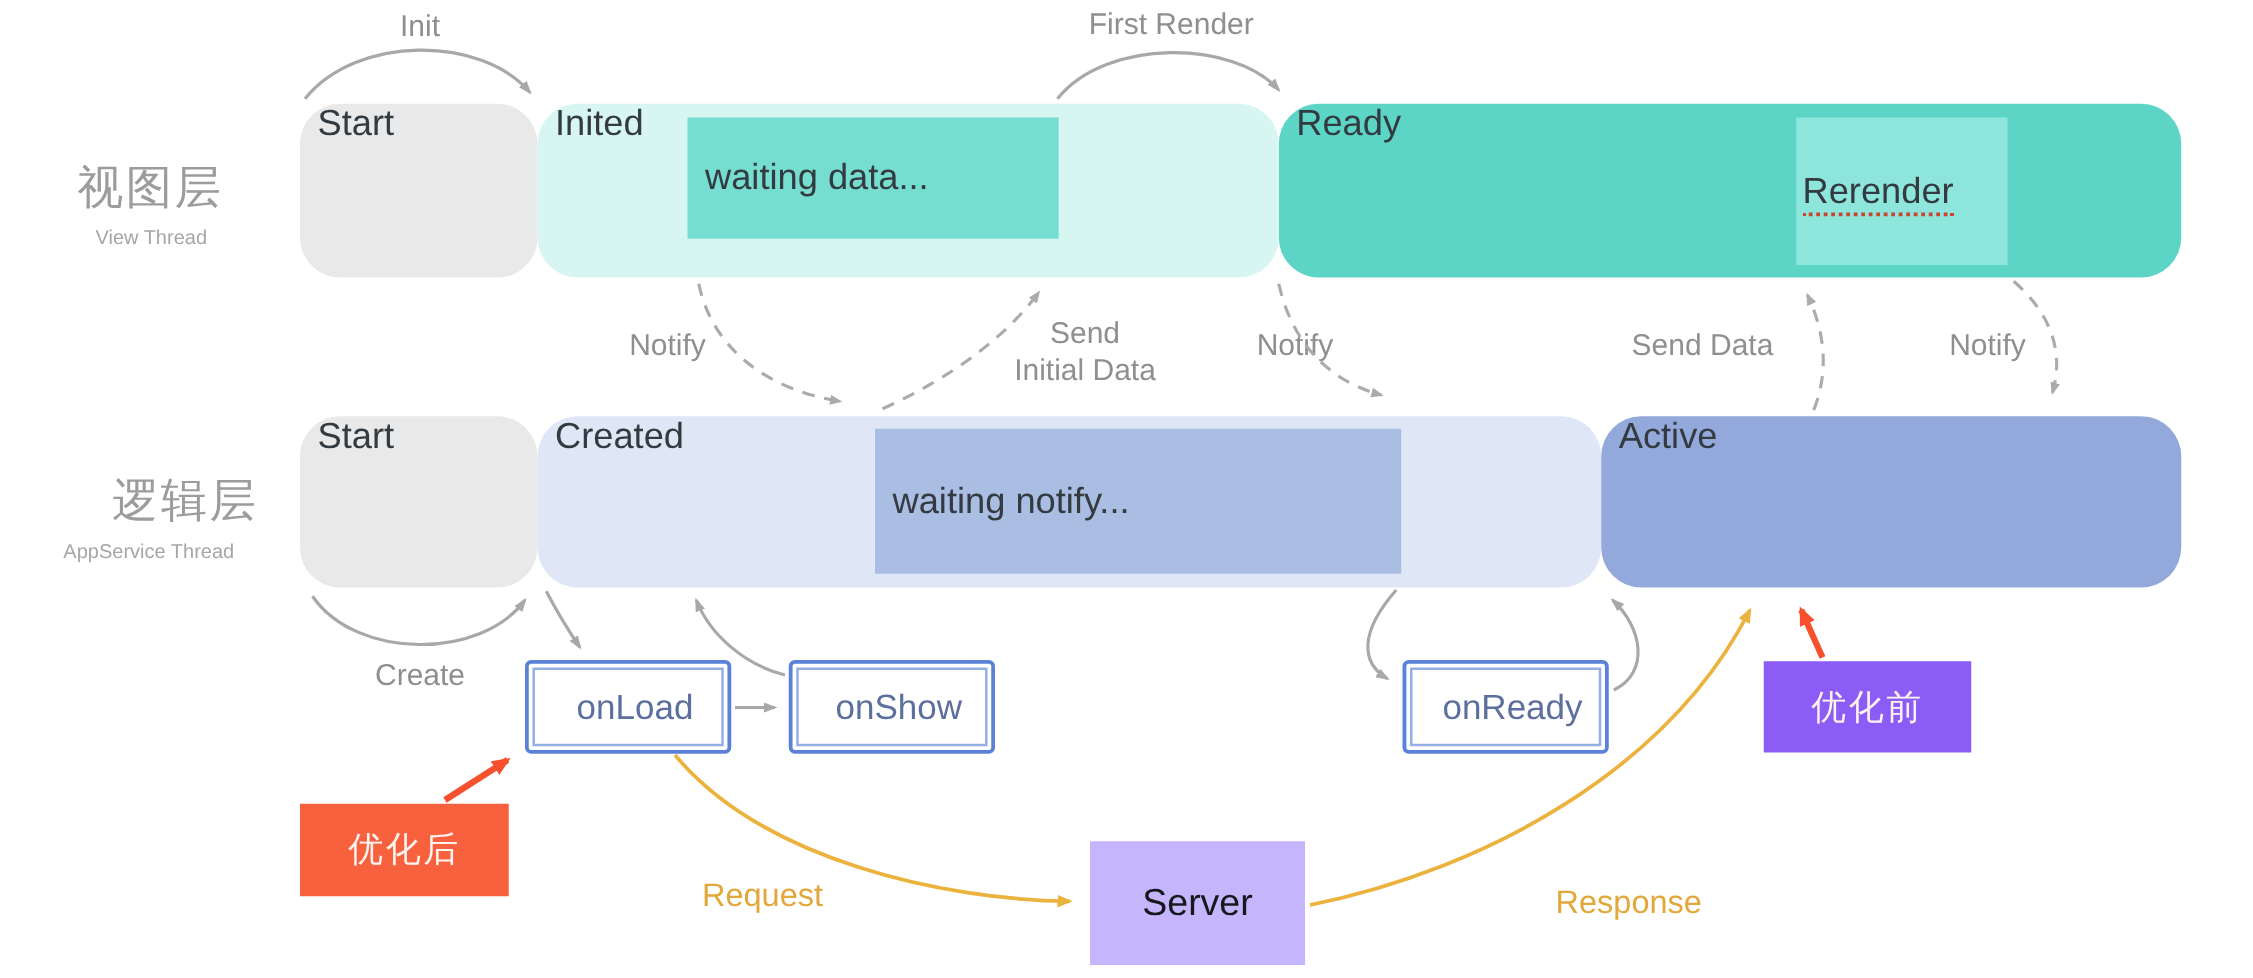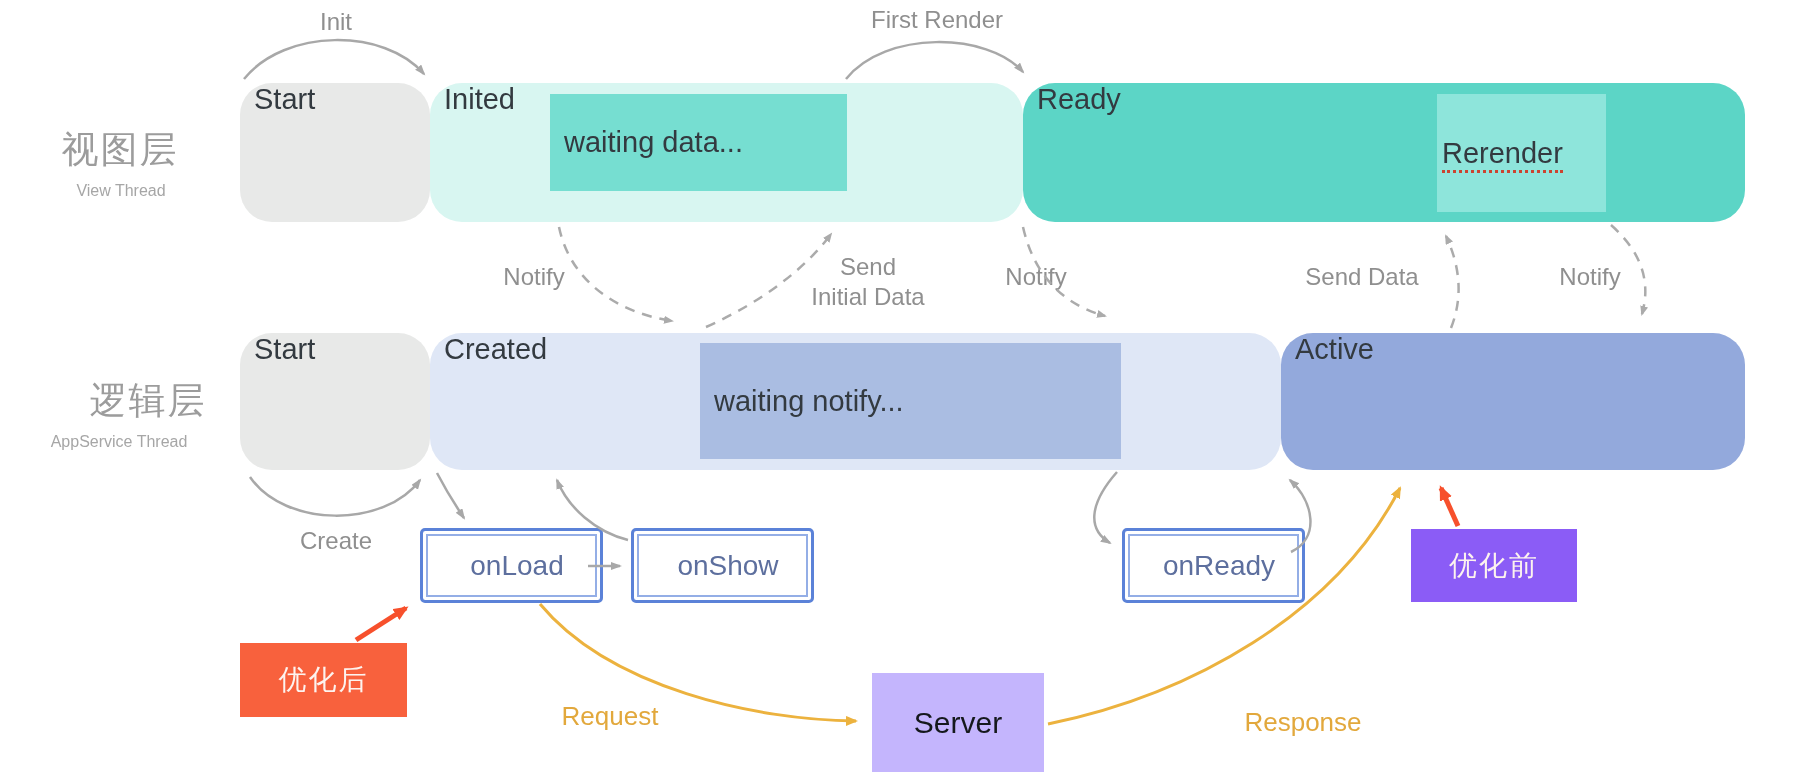--- a/index.html
+++ b/index.html
@@ -14,21 +14,21 @@
   
   .bar{position:absolute;left:240px;width:1505px;}
   .seg{position:absolute;top:0;bottom:0;display:flex;align-items:flex-start;border-radius:32px;}
   .seg-label{font-size:29px;color:#333a40;padding-left:14px;white-space:nowrap;}
   .inset{position:absolute;display:flex;align-items:center;}
   
   .ann{font-size:24px;color:#8f8f8f;white-space:nowrap;transform:translate(-50%,-50%);text-align:center;}
   .ann2{font-size:24px;color:#8f8f8f;transform:translate(-50%,-50%);text-align:center;line-height:30px;white-space:nowrap;}
   
   .cb-box{
-    position:absolute;top:528px;height:75px;width:183px;box-sizing:border-box;
+    position:absolute;top:528px;height:75px;width:165px;box-sizing:border-box;
     background:#ffffff;border:3px solid #5b82d8;border-radius:5px;
     box-shadow:inset 0 0 0 3px #ffffff, inset 0 0 0 5px rgba(91,130,216,.65);
     display:flex;align-items:center;justify-content:center;
     font-size:28px;color:#5d6f9e;padding-left:11px;
   }
   
   .opt-box{
     position:absolute;display:flex;align-items:center;justify-content:center;
     font-size:28px;color:#fdf3ef;letter-spacing:2px;
   }

